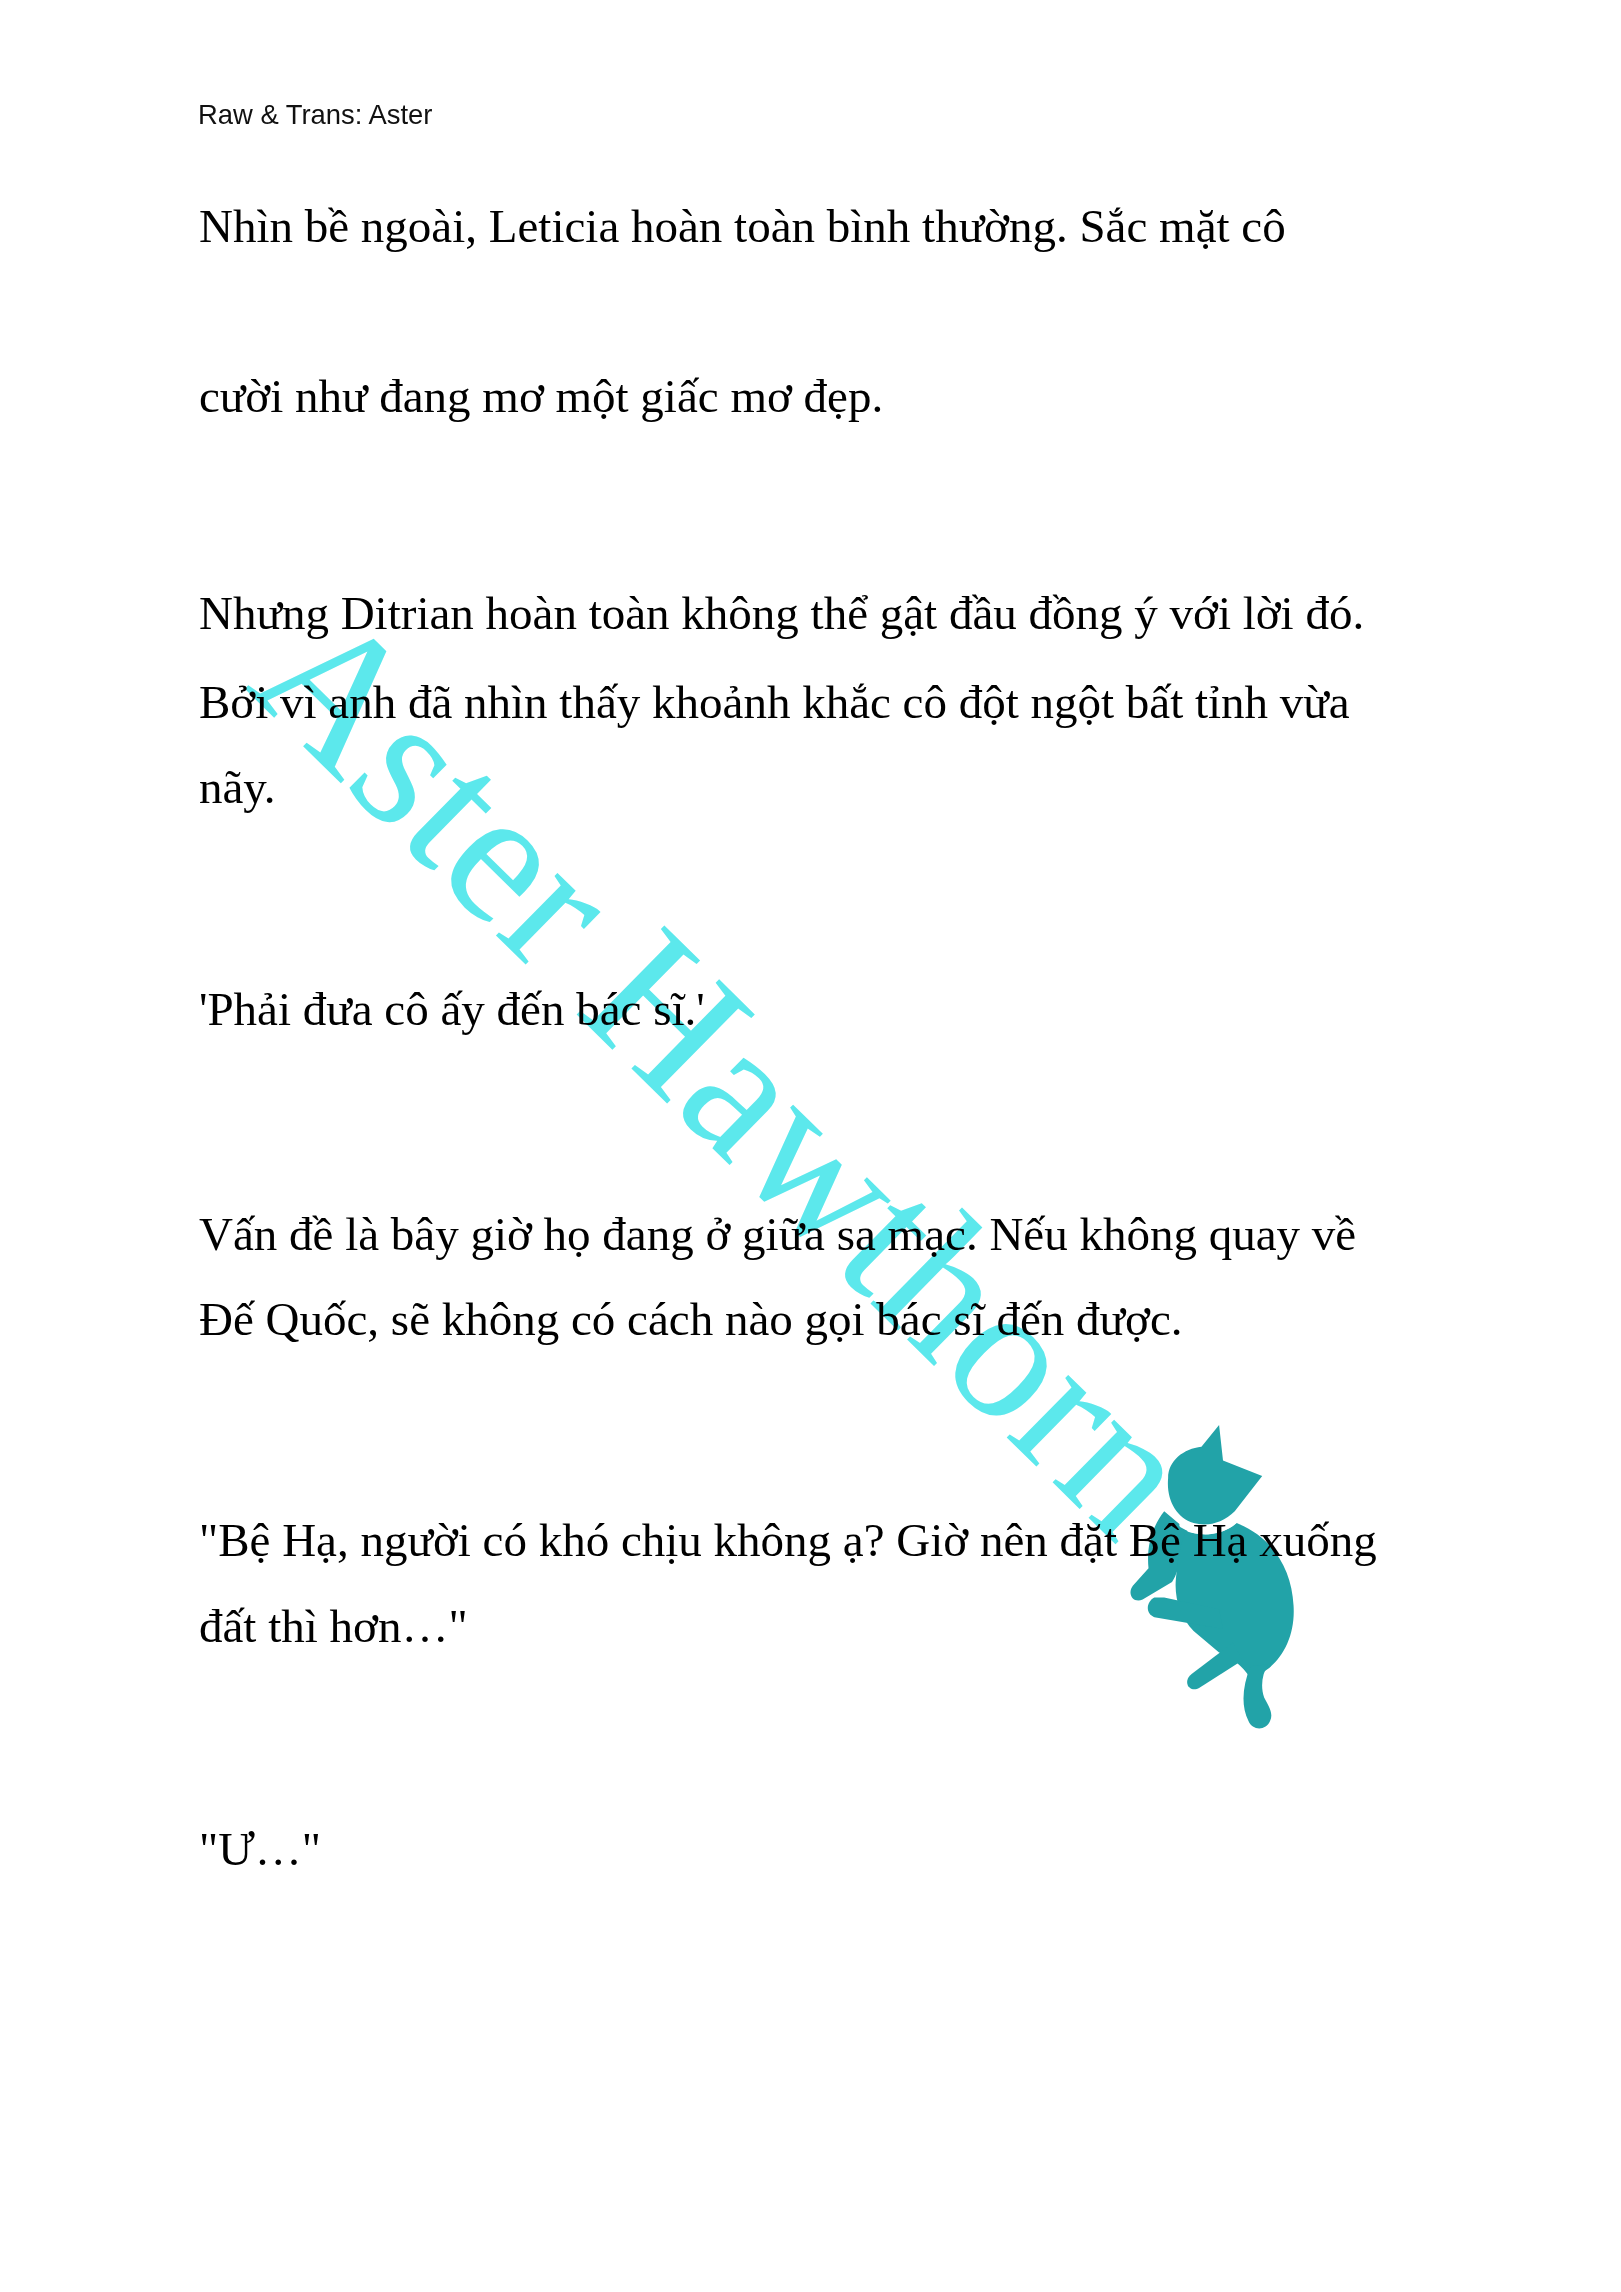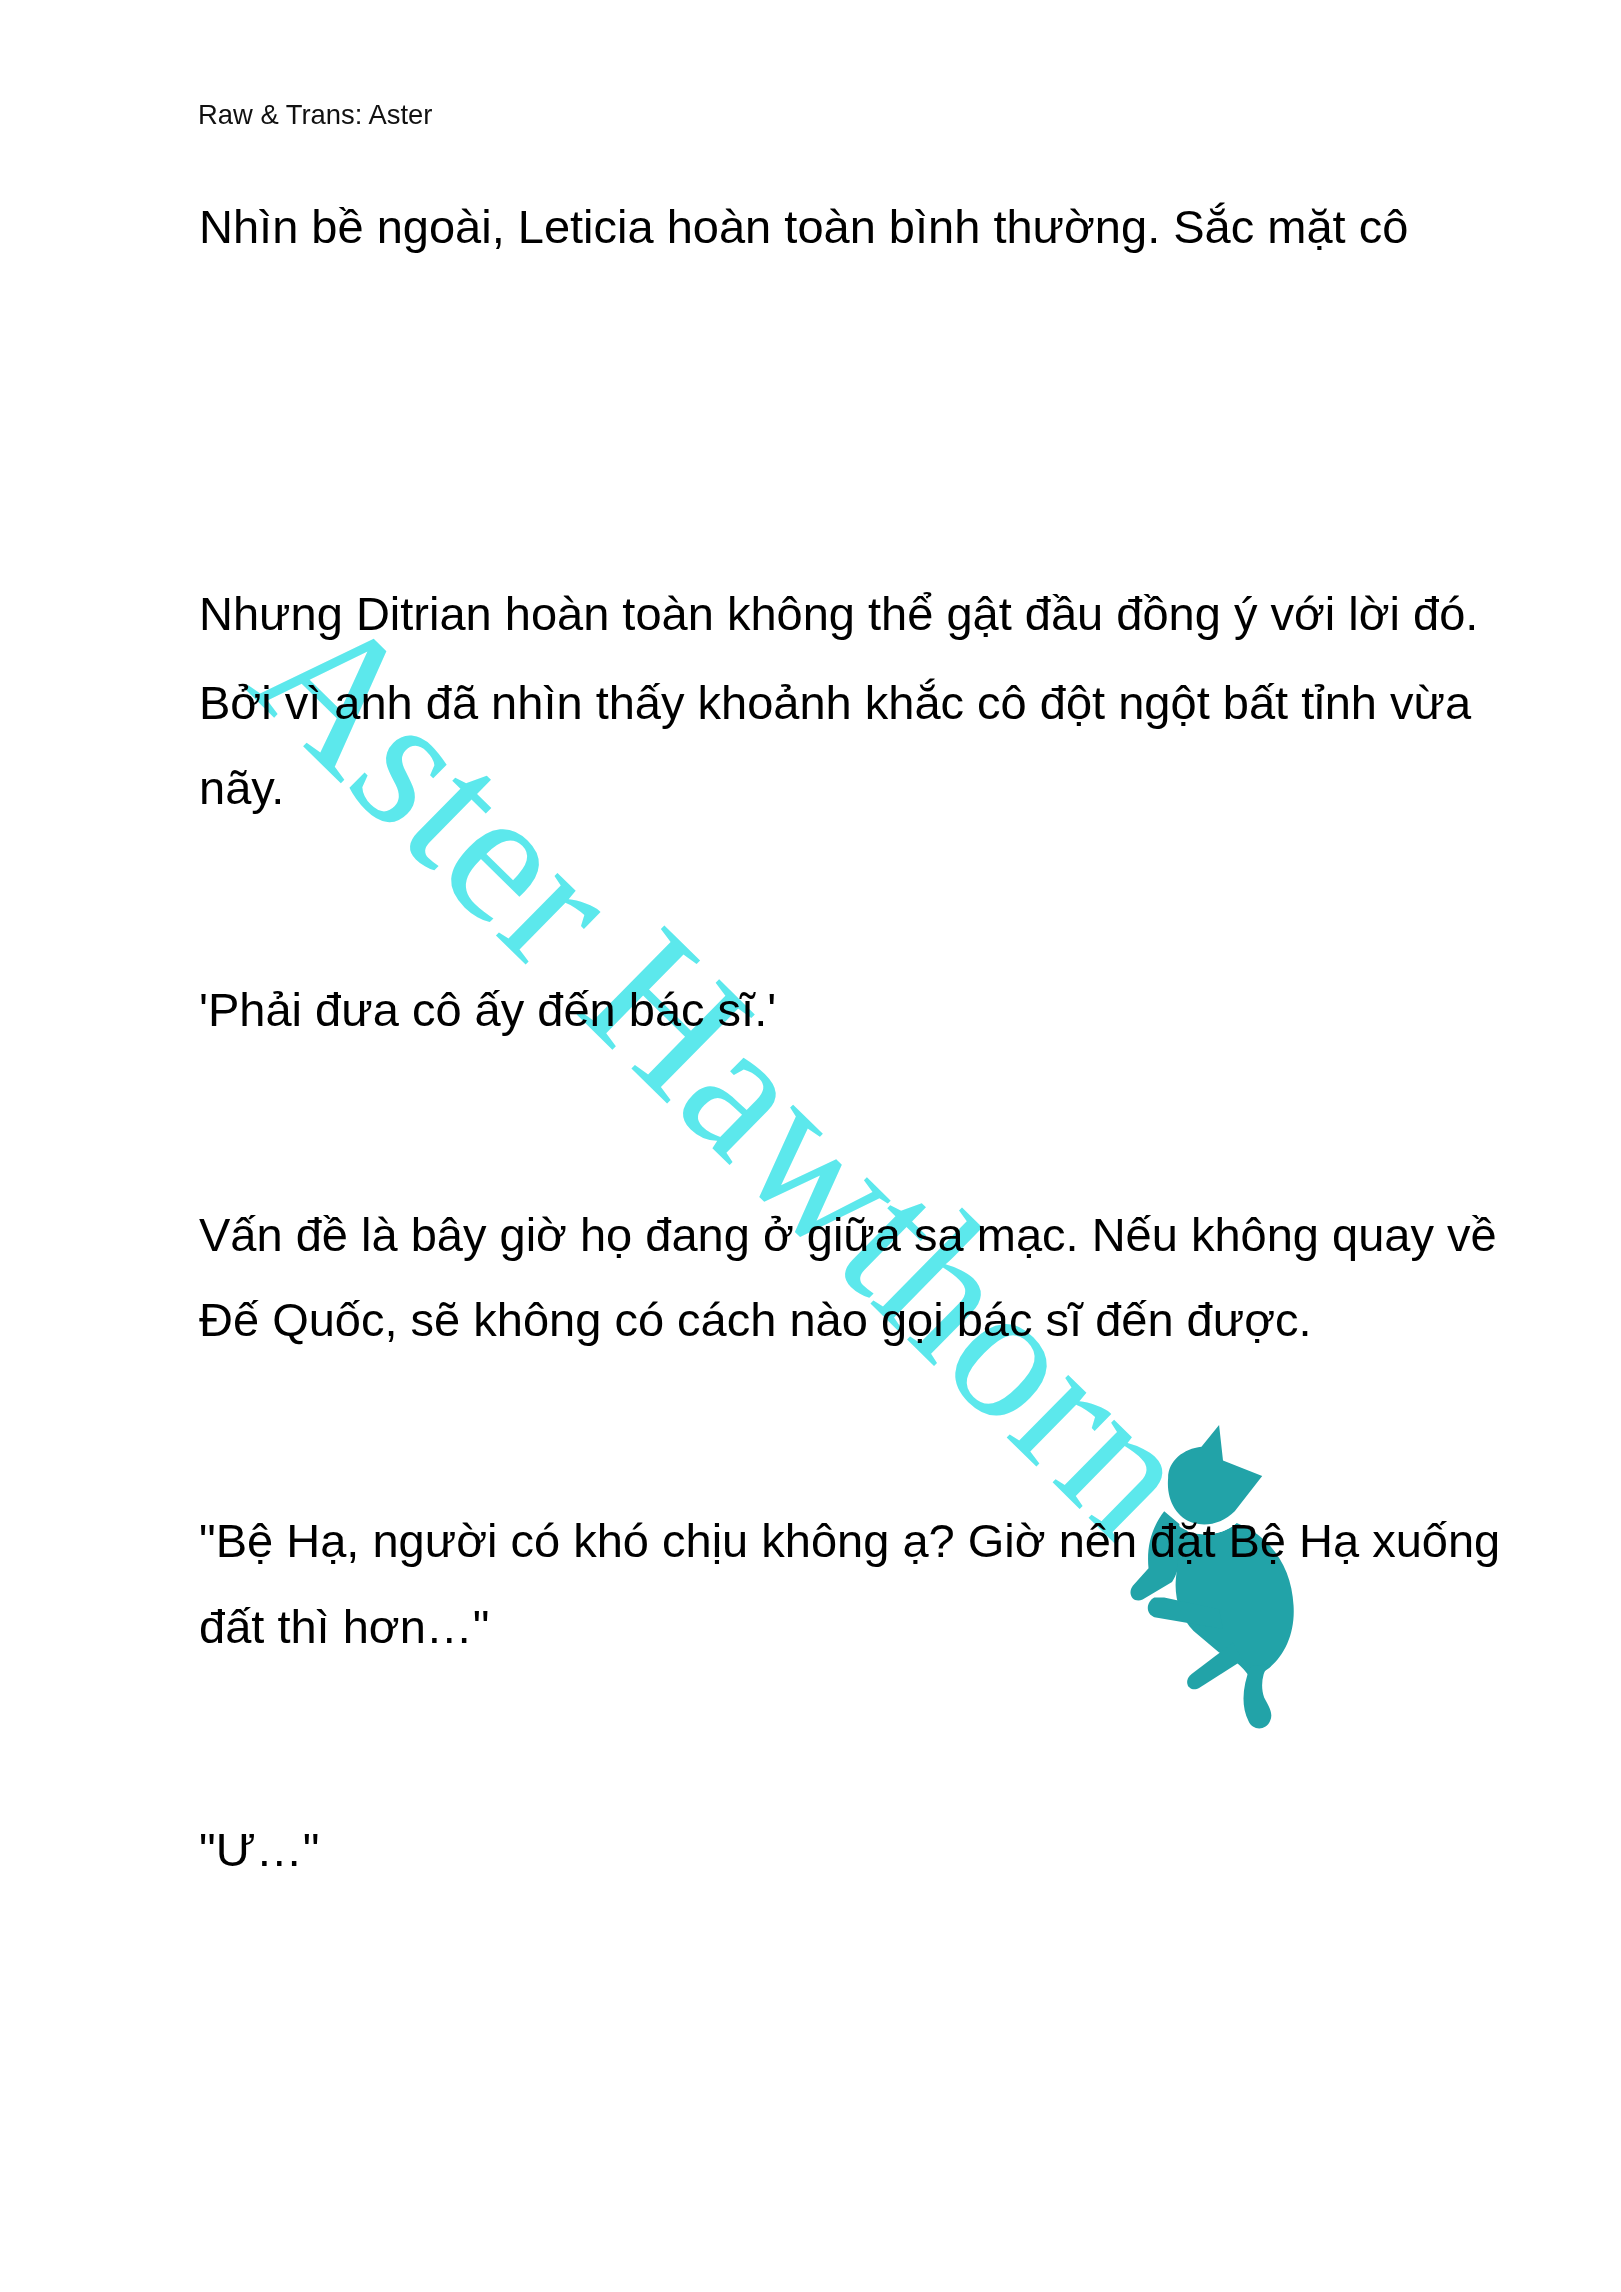--- a/index.html
+++ b/index.html
@@ -54,21 +54,21 @@
       position: absolute;
       left: 1125px;
       top: 1421px;
       width: 196px;
       height: 314px;
       z-index: 2;
     }
     .line {
       position: absolute;
       left: 199px;
-      font-family: Liberation Sans, sans-serif;
+      font-family: Liberation Serif, serif;
       font-size: 47px;
       line-height: 55px;
       height: 55px;
       color: #000000;
       white-space: nowrap;
       z-index: 3;
     }
   </style>
 </head>
 <body>
@@ -94,20 +94,21 @@
 
       <path d="M110 226 L68 258 C58 266 66 278 76 272 L120 244 Z"></path>
 
       <path d="M128 250 C120 270 118 290 126 306 C130 316 144 316 148 306 C152 298 146 290 142 282 C138 270 140 258 146 248 Z"></path>
     </g>
 
     <path d="M58 106 C74 116 96 116 112 102" stroke="#ffffff" stroke-width="5" fill="none" stroke-linecap="round"></path>
   </svg>
 
   <div class="line" style="top:199px">Nhìn bề ngoài, Leticia hoàn toàn bình thường. Sắc mặt cô</div>
+  <div class="line" style="top:369px">cười như đang mơ một giấc mơ đẹp.</div>
 
   <div class="line" style="top:586px">Nhưng Ditrian hoàn toàn không thể gật đầu đồng ý với lời đó.</div>
   <div class="line" style="top:675px">Bởi vì anh đã nhìn thấy khoảnh khắc cô đột ngột bất tỉnh vừa</div>
   <div class="line" style="top:760px">nãy.</div>
 
   <div class="line" style="top:982px">'Phải đưa cô ấy đến bác sĩ.'</div>
 
   <div class="line" style="top:1207px">Vấn đề là bây giờ họ đang ở giữa sa mạc. Nếu không quay về</div>
   <div class="line" style="top:1292px">Đế Quốc, sẽ không có cách nào gọi bác sĩ đến được.</div>
 

